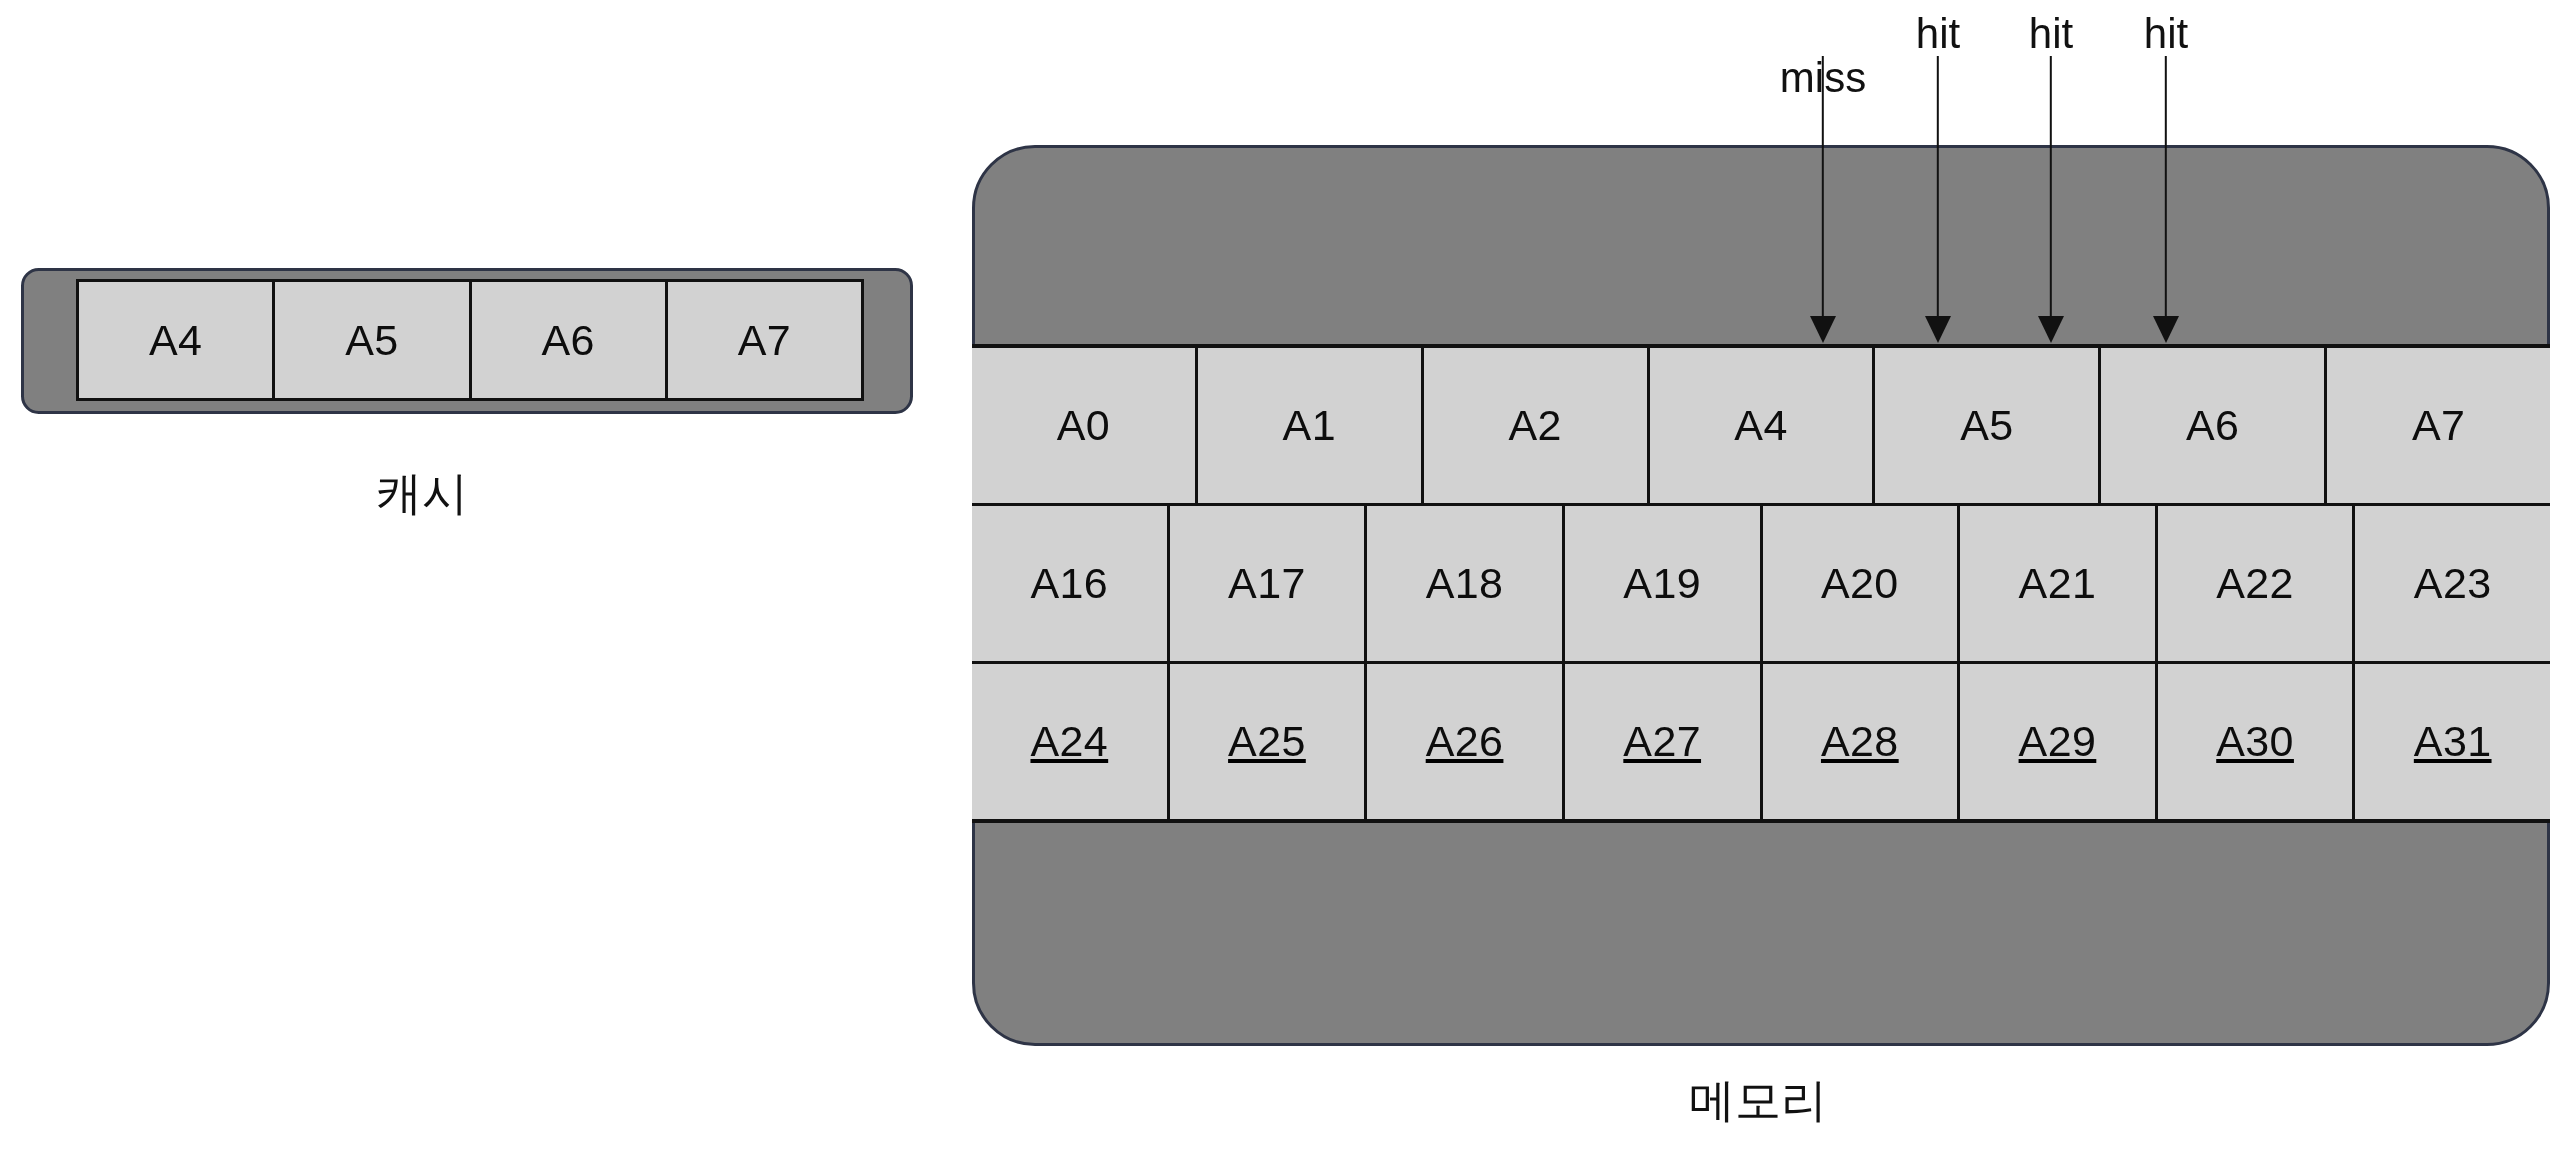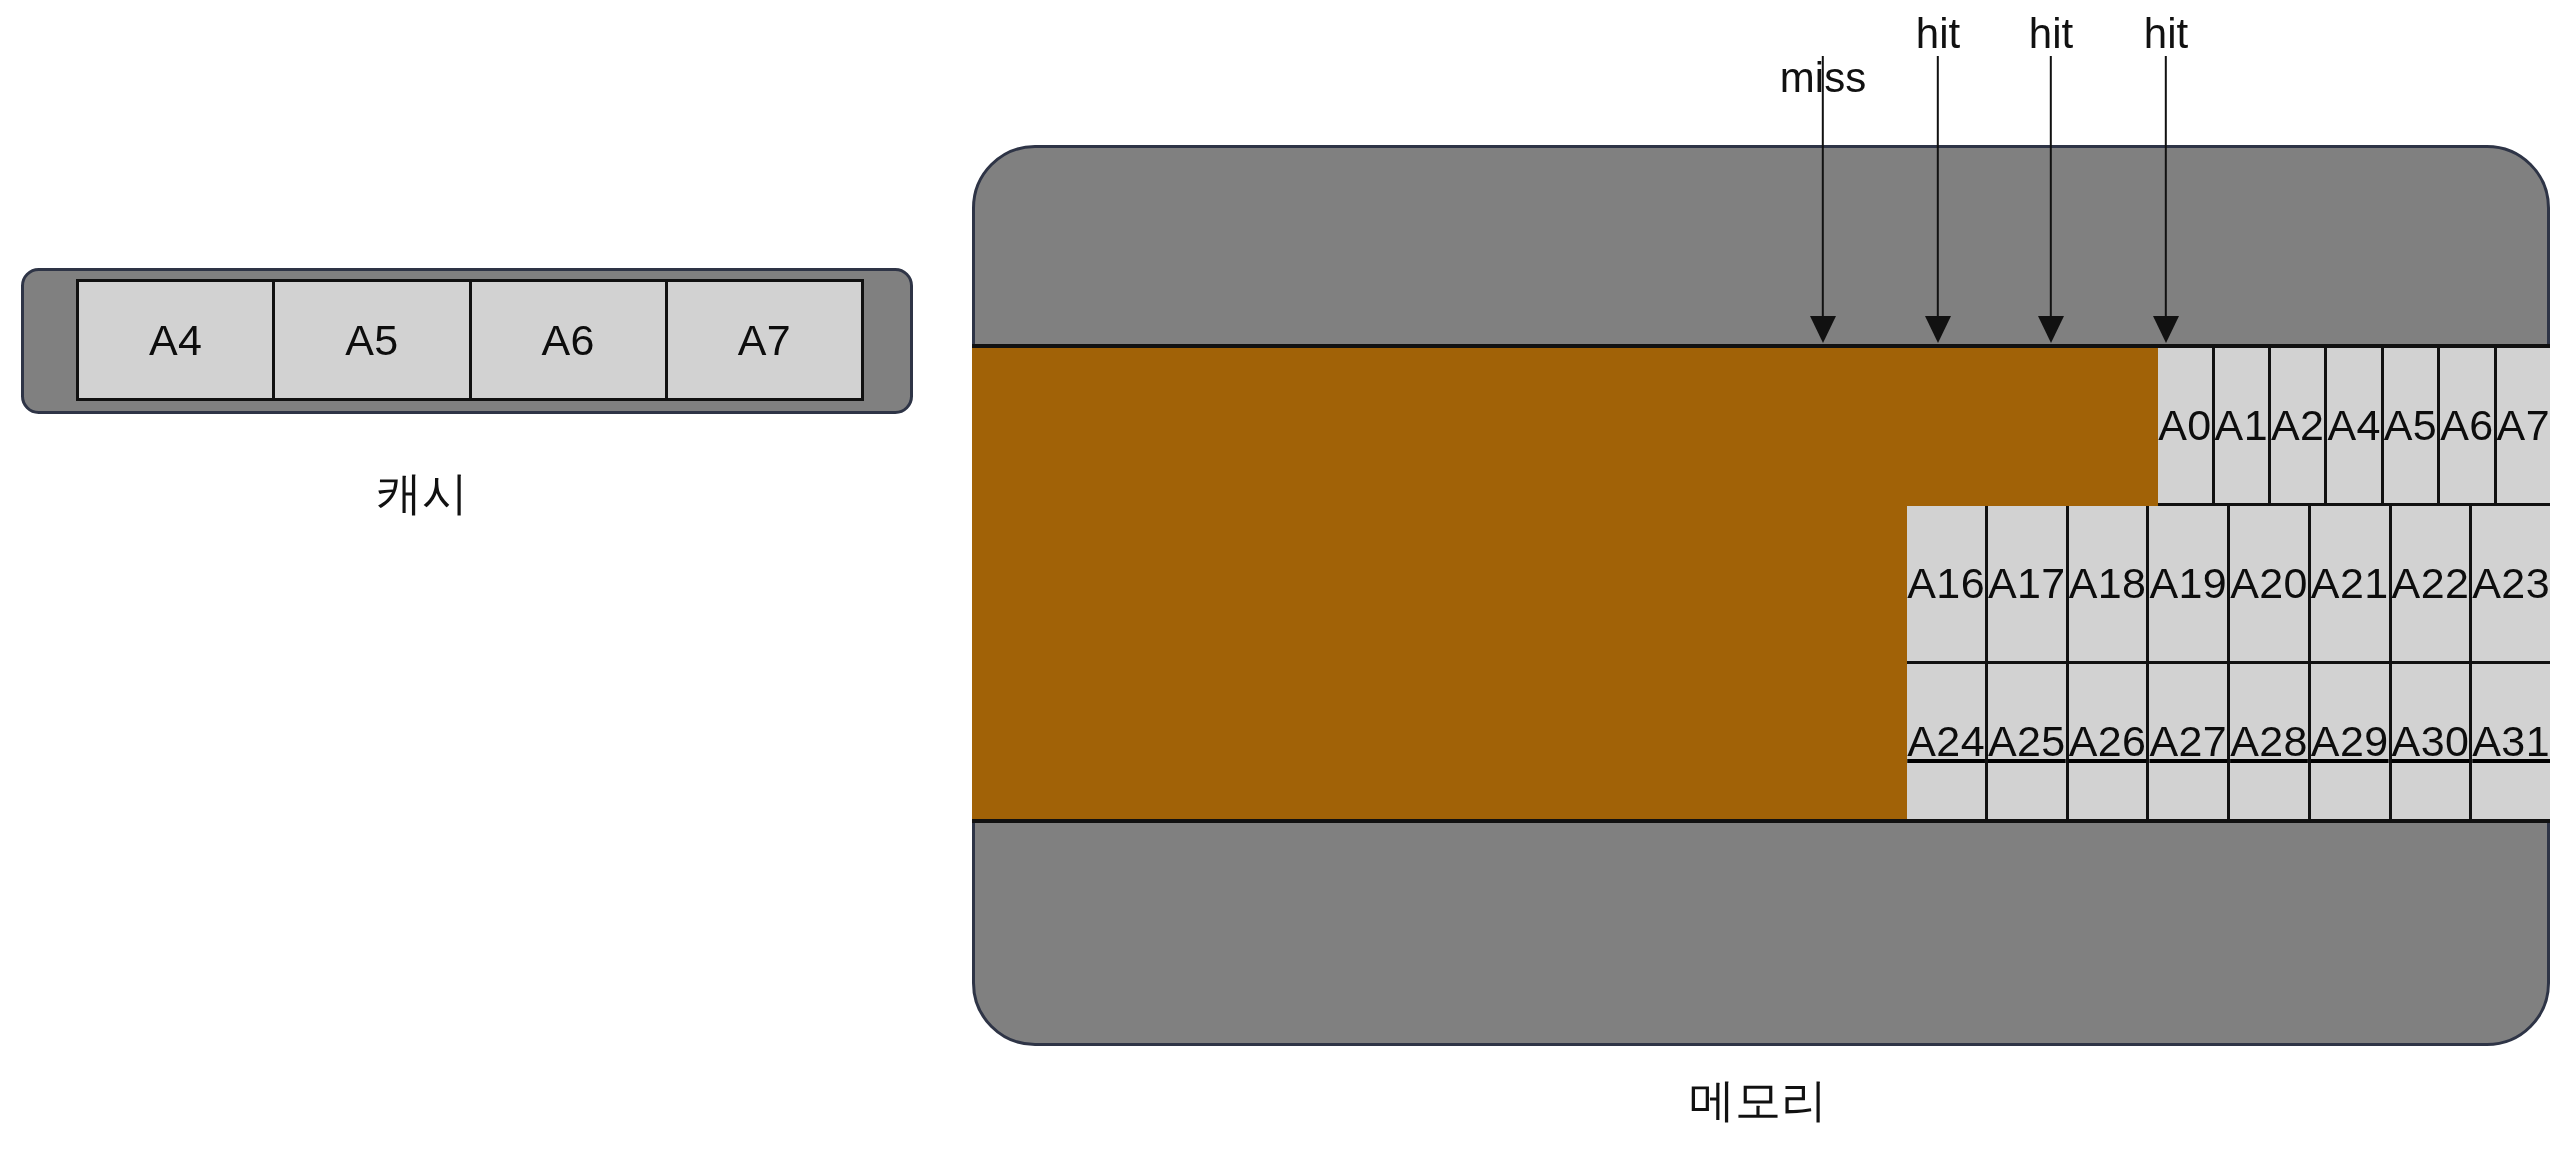--- a/index.html
+++ b/index.html
@@ -89,21 +89,20 @@
     left: 972px;
     top: 344px;
     width: 1578px;
     height: 479px;
     box-sizing: border-box;
     border-top: 4px solid #111111;
     border-bottom: 4px solid #111111;
     display: flex;
     flex-direction: column;
     background: #a16207;
-    align-items: flex-end;
   }
   #memory-grid .row {
     flex: 1 1 0;
     display: flex;
     box-sizing: border-box;
     border-bottom: 3.2px solid #111111;
   }
   #memory-grid .row:last-child { border-bottom: none; text-decoration: underline; }
   #memory-grid .cell {
     flex: 1 1 0;

